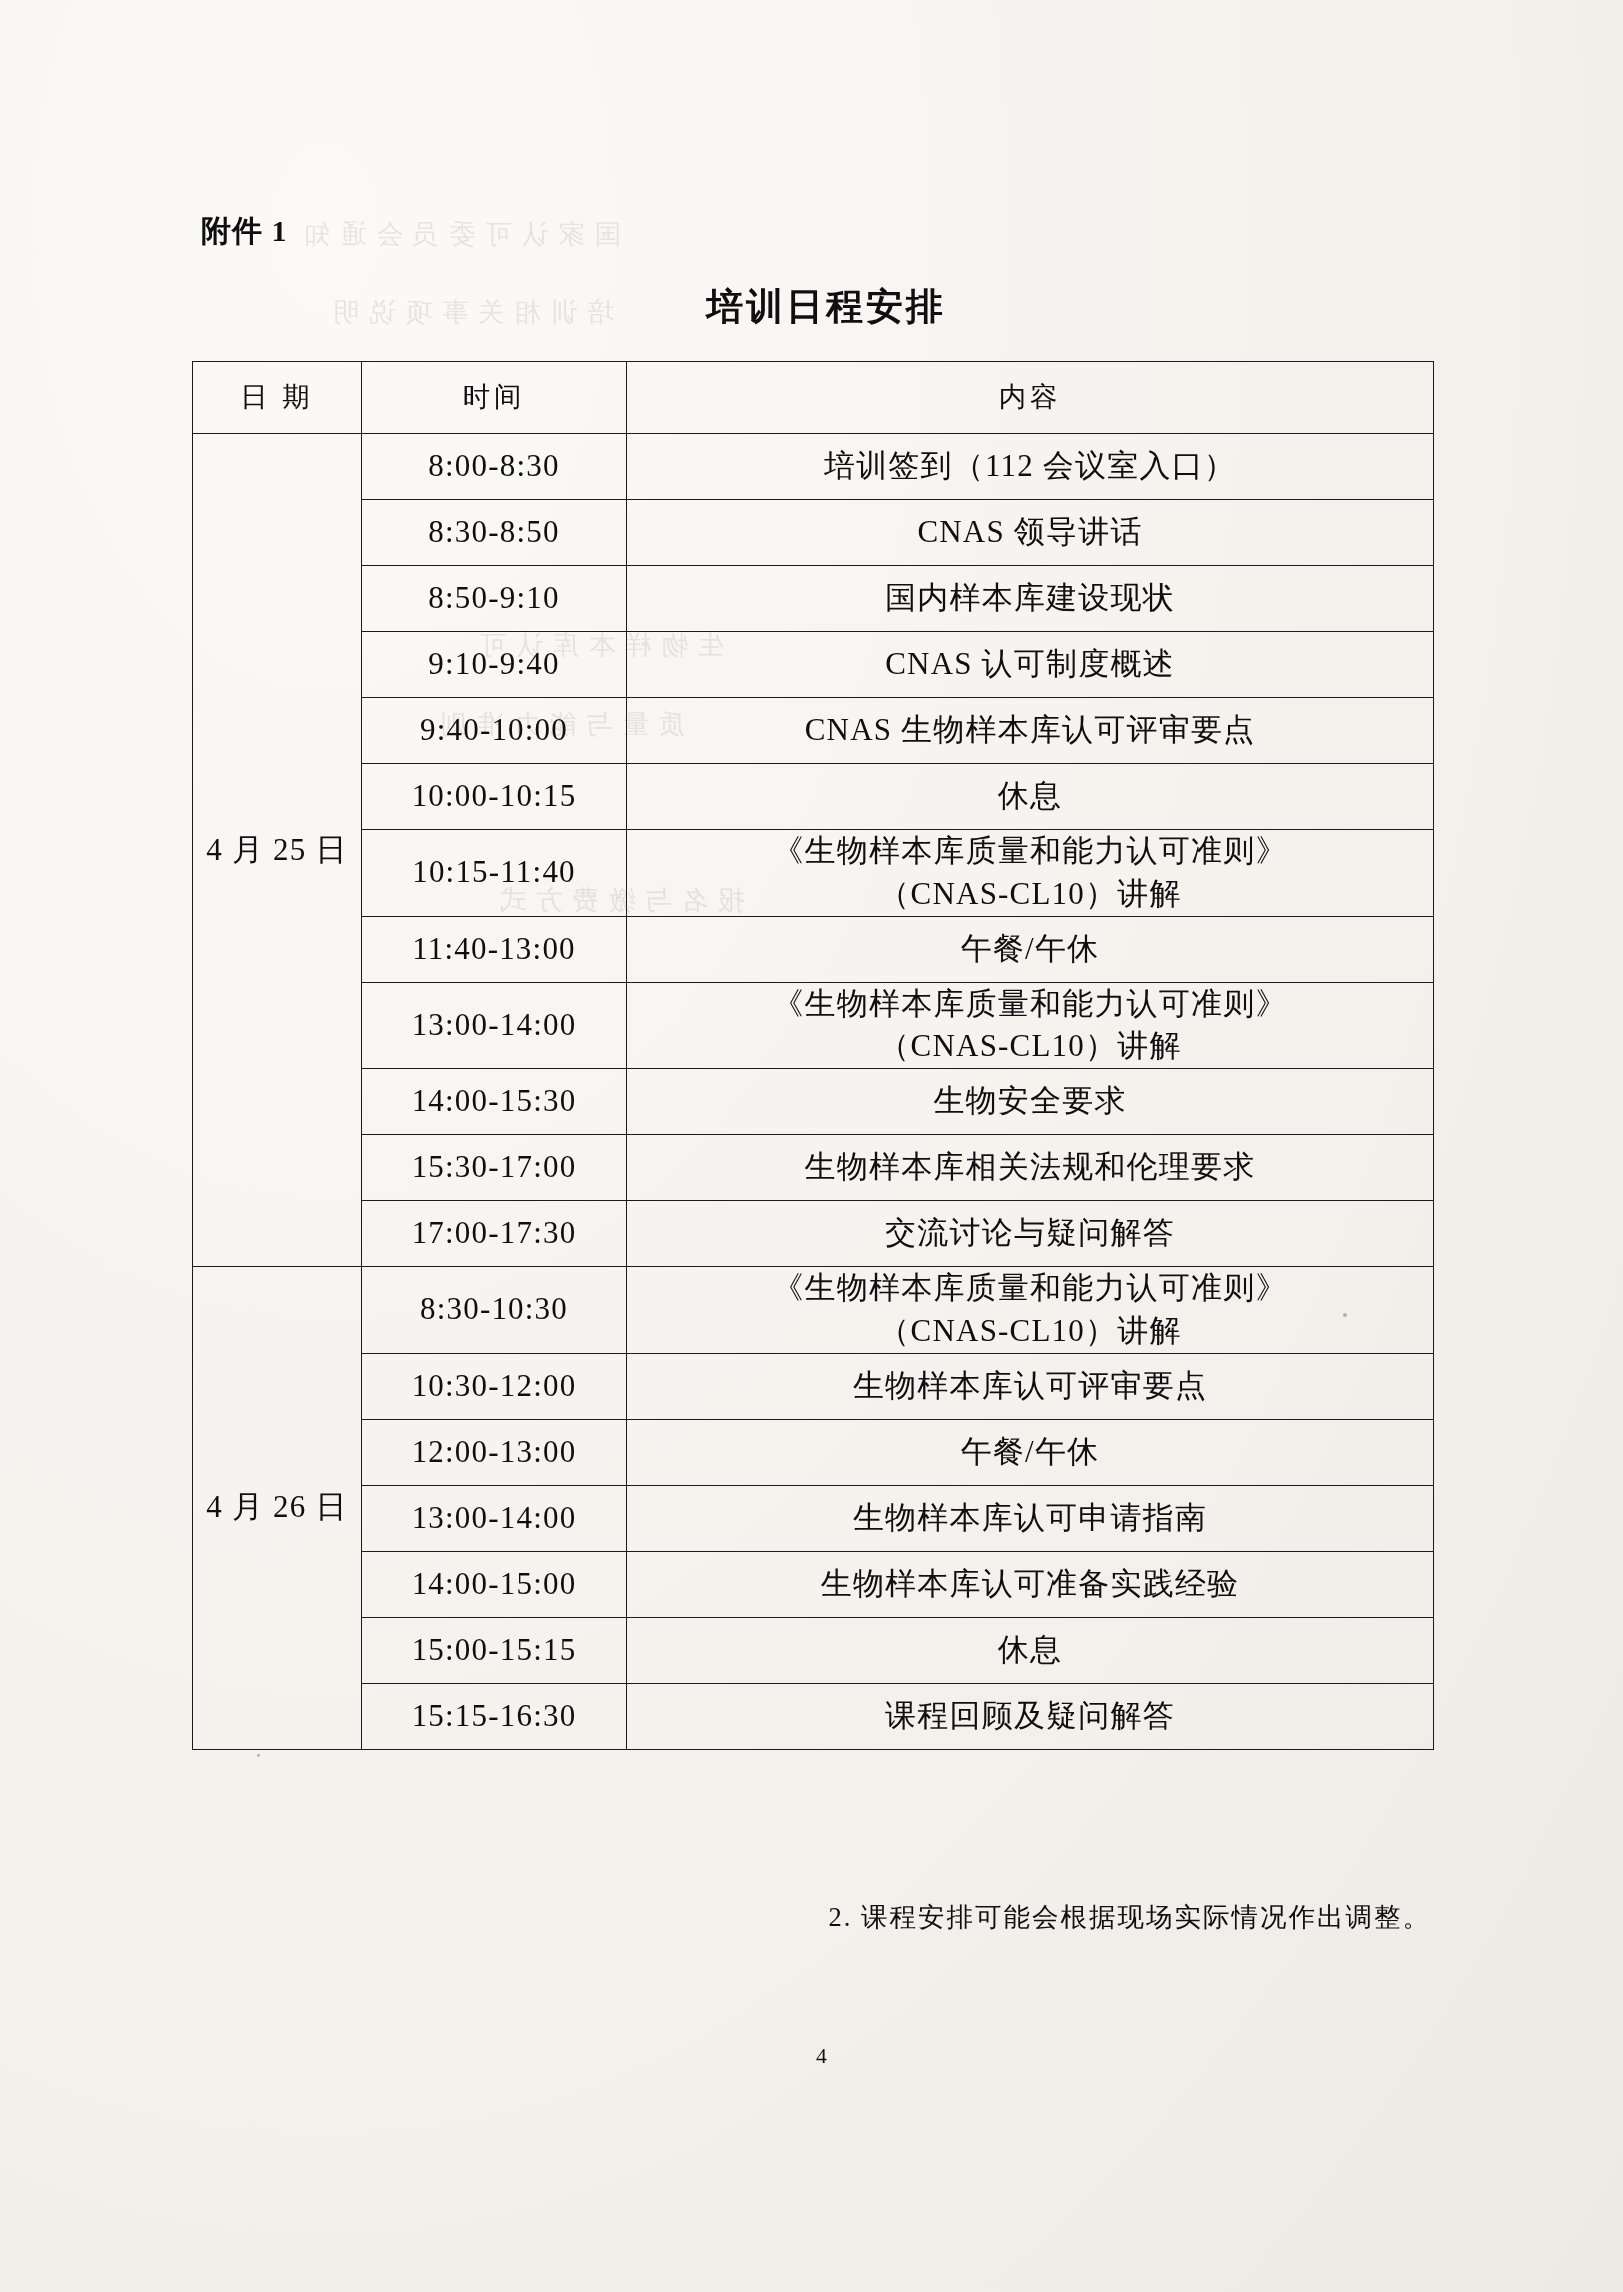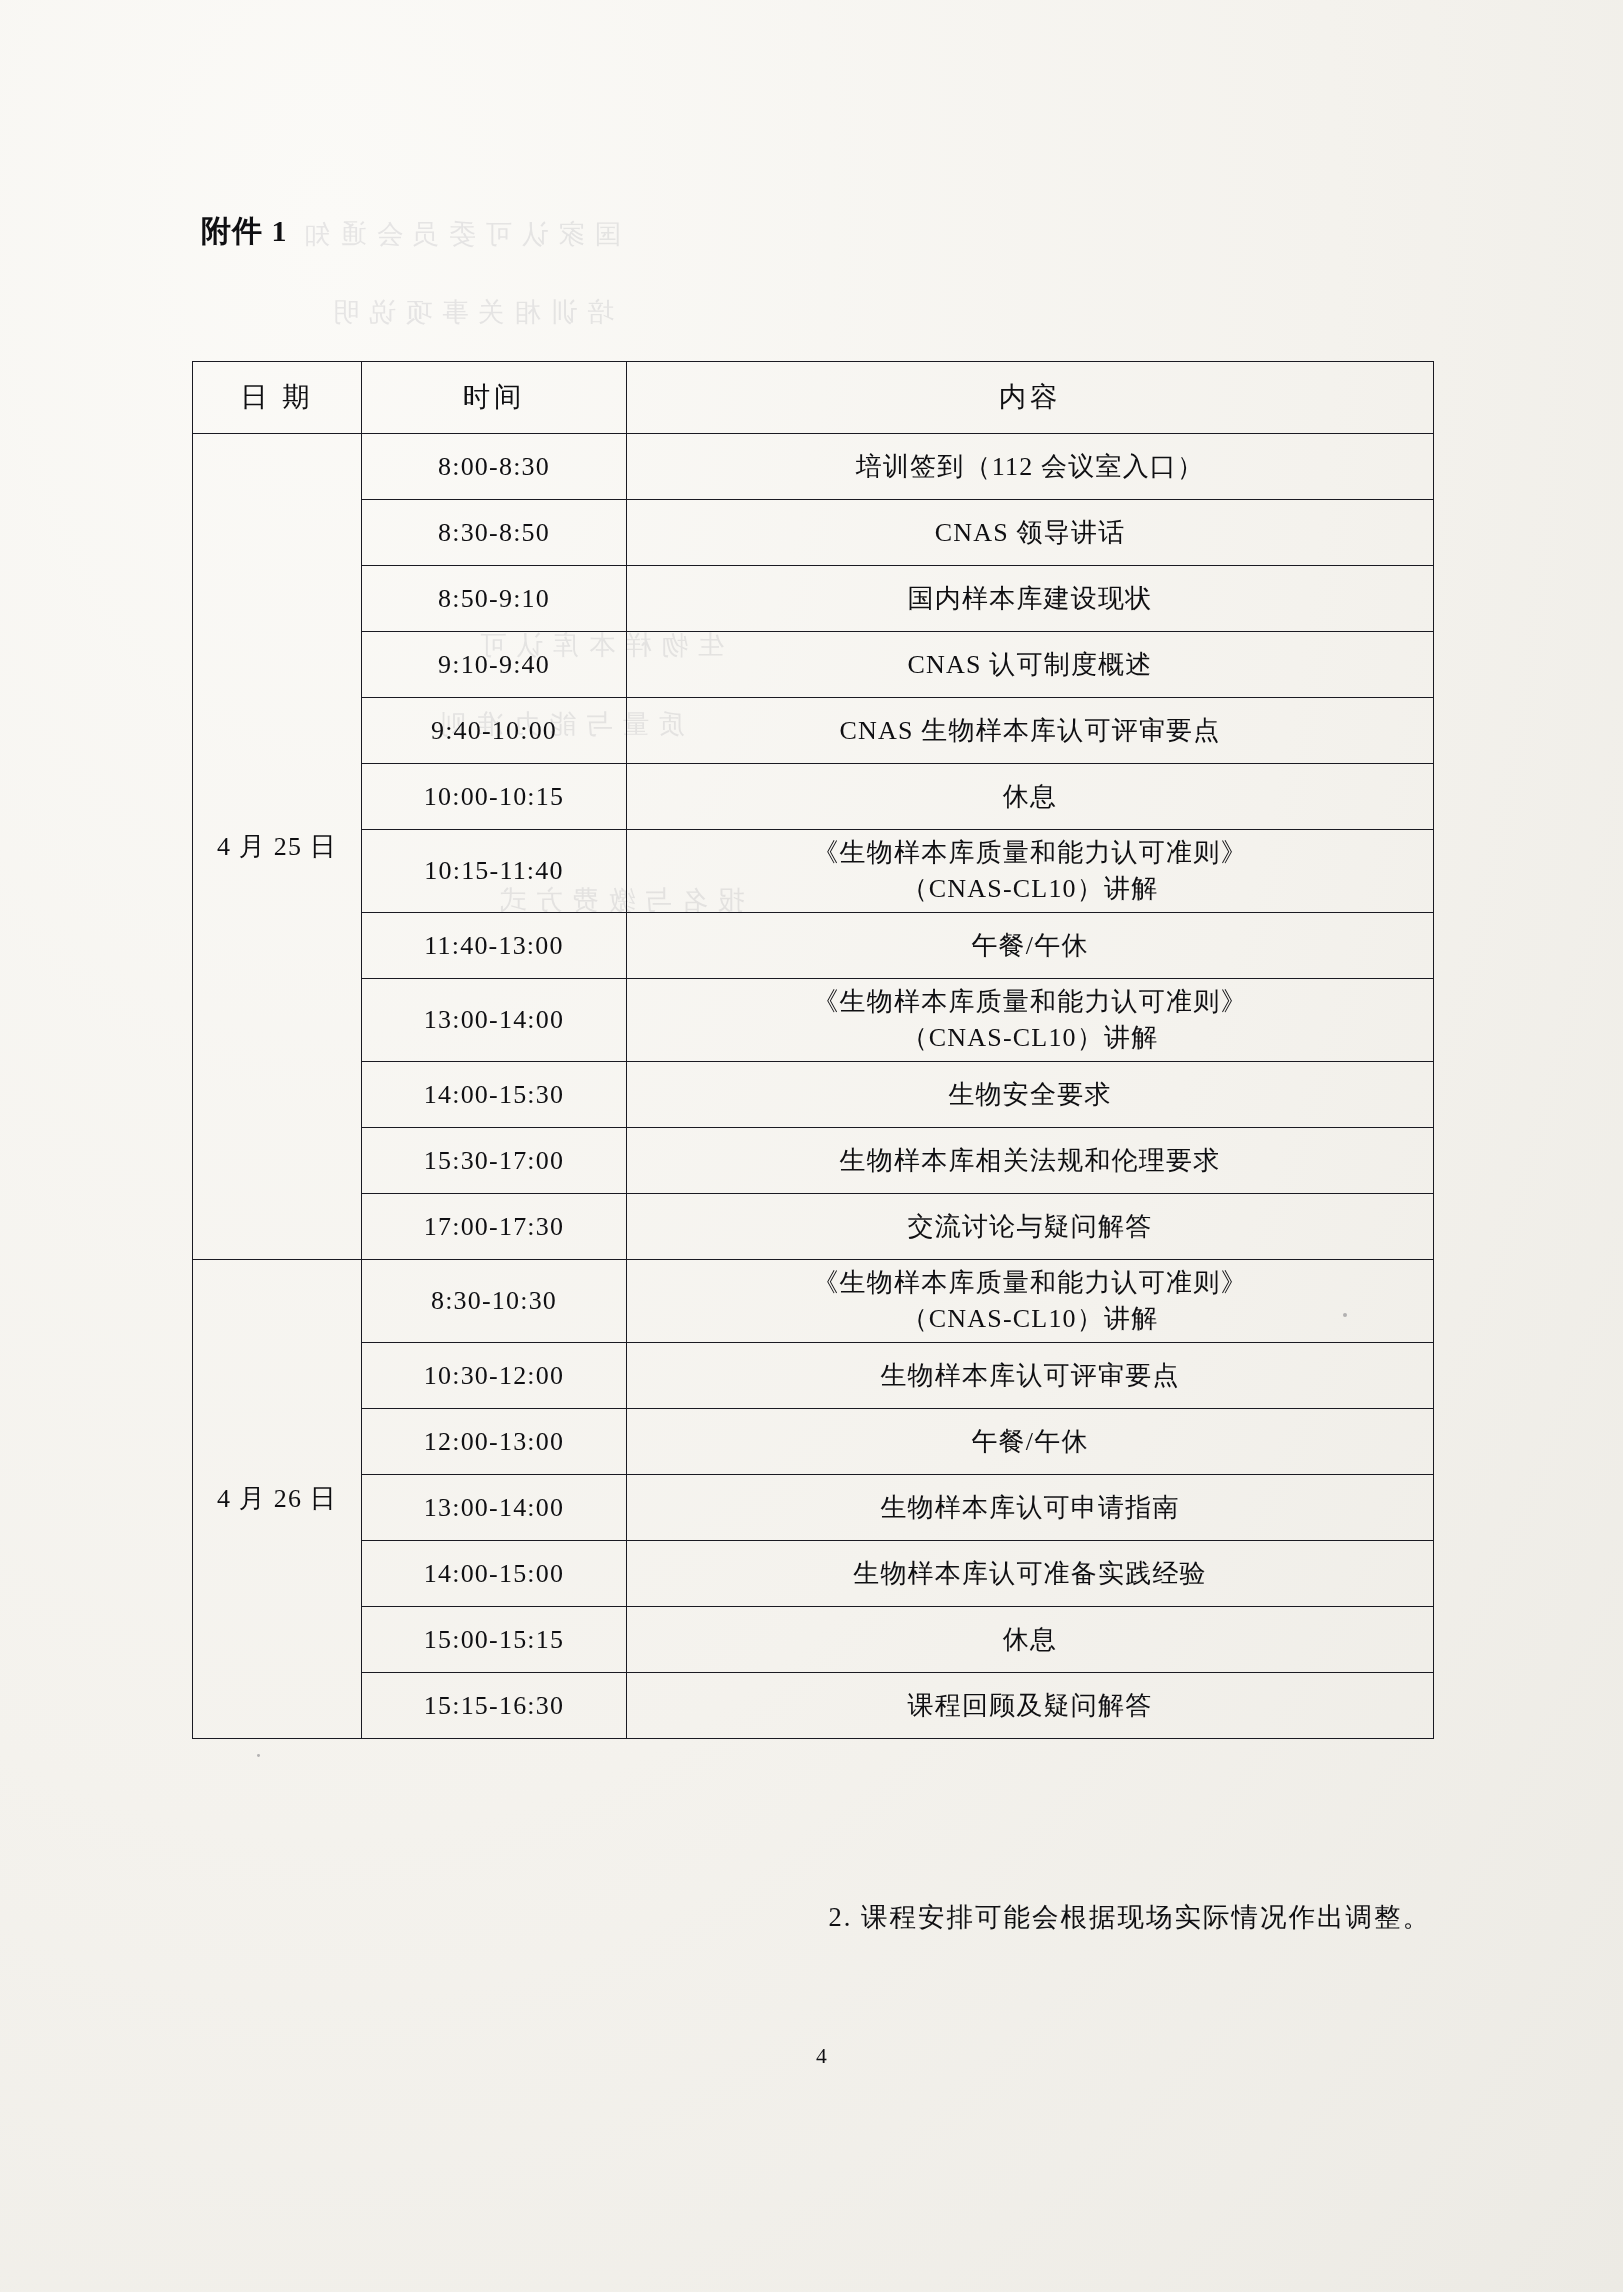--- a/index.html
+++ b/index.html
@@ -63,21 +63,21 @@
     top: 361px;
     width: 1240px;
     border-collapse: collapse;
     table-layout: fixed;
     background: transparent;
     border-radius: 16px;
   }
   table.schedule td, table.schedule th {
     border: 1.6px solid #1a1a22;
     font-weight: normal;
-    font-size: 26px;
+    font-size: 31px;
     text-align: center;
     vertical-align: middle;
     padding: 0 5.9px;
     line-height: 1.38;
     font-family: "Liberation Serif", serif;
     letter-spacing: 1.2px;
   }
   table.schedule th {
     font-size: 27.4px;
     letter-spacing: 3.9px;
@@ -142,20 +142,21 @@
   <div class="bleed" style="left:323px; top:294px;">培训相关事项说明</div>
   <div class="bleed" style="left:470px; top:627px;">生物样本库认可</div>
   <div class="bleed" style="left:431px; top:706px;">质量与能力准则</div>
   <div class="bleed" style="left:490px; top:882px;">报名与缴费方式</div>
 
   <div class="speck" style="left:1343px; top:1313px; width:3.9px; height:3.9px;"></div>
   <div class="speck" style="left:257px; top:1754px; width:2.9px; height:2.9px;"></div>
 
   <div class="doc-attachment">附件 1</div>
 
+  <div class="doc-title">培训日程安排</div>
 
   <table class="schedule">
     <colgroup>
       <col class="c-date">
       <col class="c-time">
       <col class="c-content">
     </colgroup>
     <thead>
       <tr>
         <th>日 期</th>

